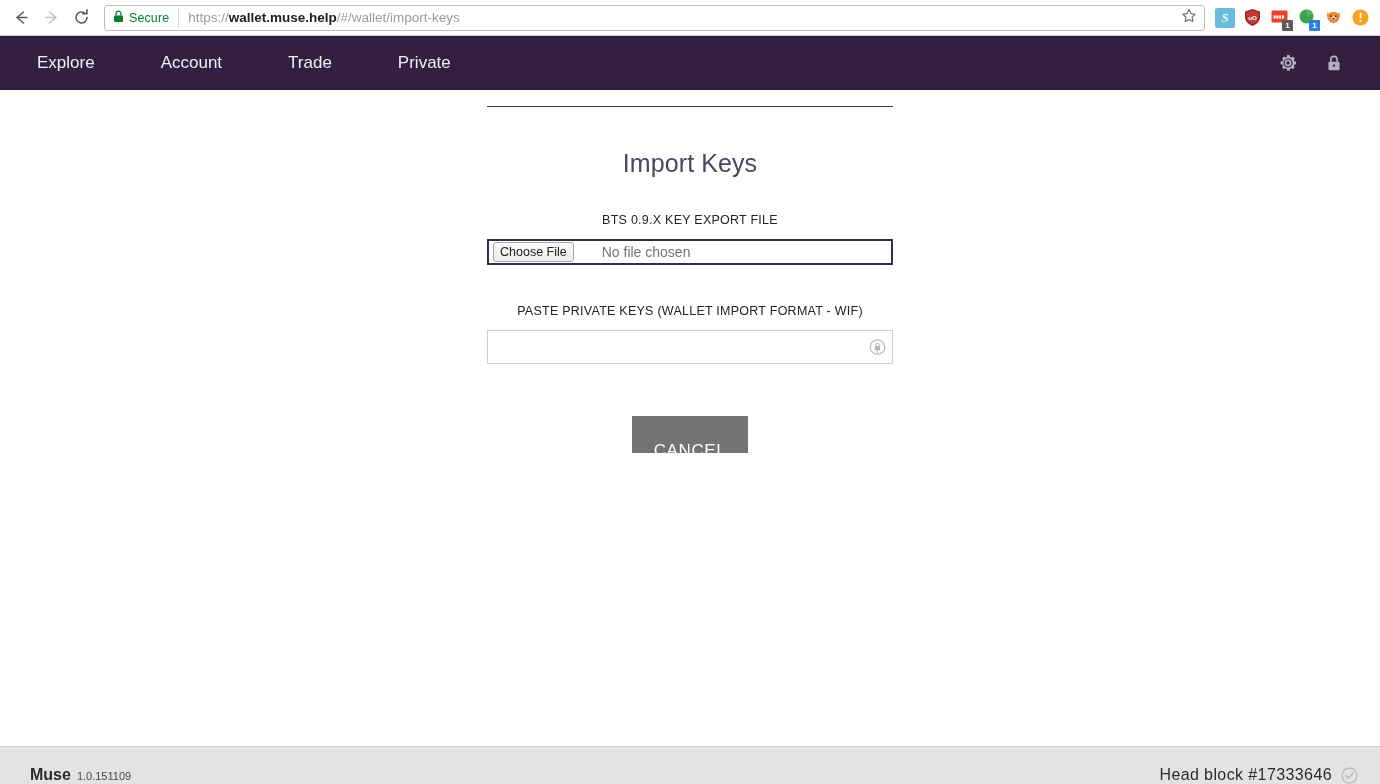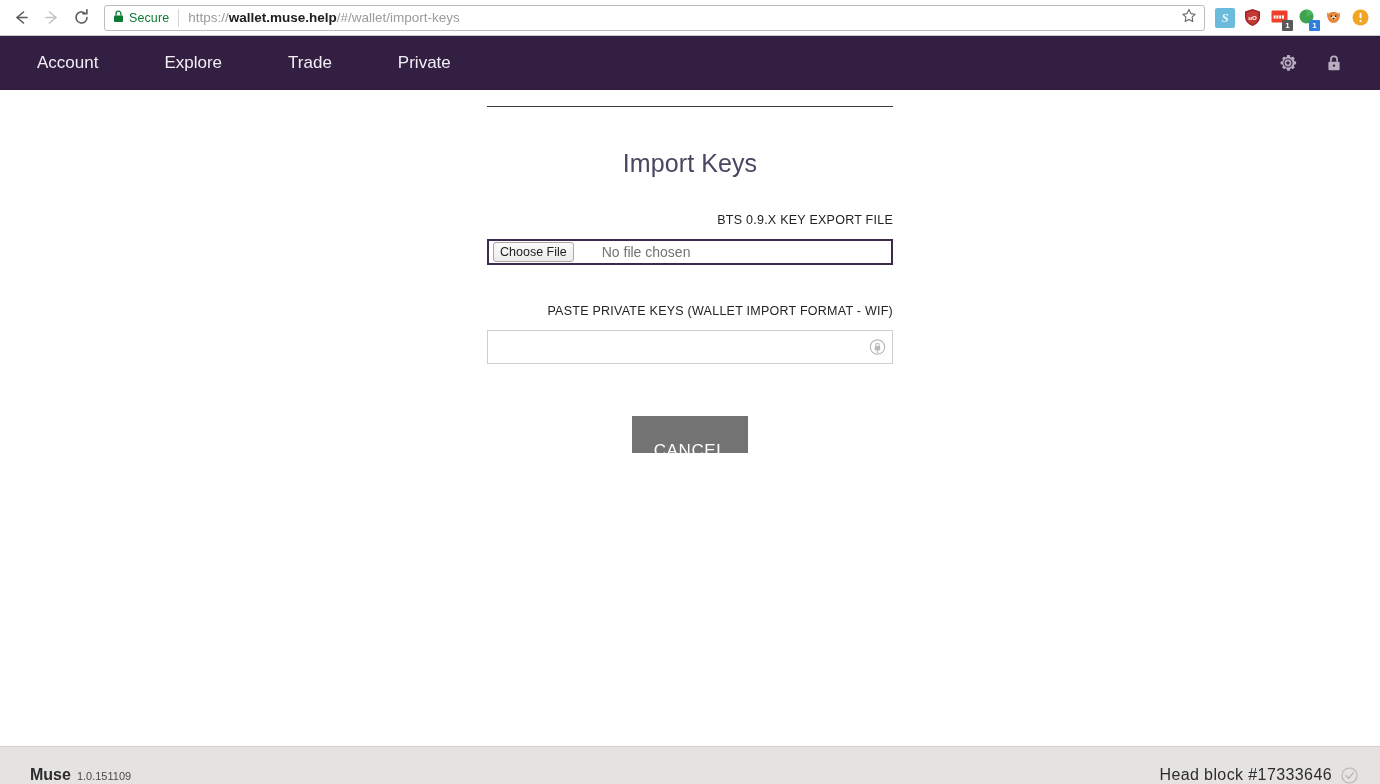--- a/index.html
+++ b/index.html
@@ -176,21 +176,20 @@
     margin-bottom: 35px;
     letter-spacing: 0.1px;
   }
   .field-label {
     font-size: 12.5px;
     color: #232323;
     text-transform: uppercase;
     letter-spacing: 0.25px;
     margin-bottom: 12px;
     font-weight: normal;
-    text-align: right;
   }
   .file-field {
     border: 2px solid #3b2a4c;
     background: #ffffff;
     height: 26px;
     display: flex;
     align-items: center;
     padding: 0 4px;
     text-align: left;
     cursor: pointer;
@@ -390,22 +389,22 @@
           <rect x="8.6" y="4.8" width="1.9" height="5.6" rx="0.9" fill="#ffffff"></rect>
           <circle cx="9.55" cy="13.1" r="1.1" fill="#ffffff"></circle>
         </svg>
     </div>
 
   </div>
 </div>
 
 <div class="appnav">
   <div class="appnav-items">
+    <div class="appnav-item">Explore</div>
     <div class="appnav-item">Account</div>
-    <div class="appnav-item">Explore</div>
     <div class="appnav-item">Trade</div>
     <div class="appnav-item">Private</div>
   </div>
   <div class="appnav-right">
     <span class="appnav-icon">
       <svg width="20" height="20" viewBox="0 0 20 20">
           <path fill="#b9aec2" d="M10 6.6a3.4 3.4 0 1 0 0 6.8 3.4 3.4 0 0 0 0-6.8zm0 5.1a1.7 1.7 0 1 1 0-3.4 1.7 1.7 0 0 1 0 3.4z"></path>
           <path fill="#b9aec2" d="M18.1 8.5l-1.7-.3a6.7 6.7 0 0 0-.6-1.4l1-1.4-1.9-1.9-1.4 1a6.7 6.7 0 0 0-1.4-.6L11.8 2h-2.7l-.3 1.9a6.7 6.7 0 0 0-1.4.6l-1.4-1-1.9 1.9 1 1.4a6.7 6.7 0 0 0-.6 1.4L2.6 8.5v2.7l1.9.3a6.7 6.7 0 0 0 .6 1.4l-1 1.4 1.9 1.9 1.4-1a6.7 6.7 0 0 0 1.4.6l.3 1.9h2.7l.3-1.9a6.7 6.7 0 0 0 1.4-.6l1.4 1 1.9-1.9-1-1.4a6.7 6.7 0 0 0 .6-1.4l1.7-.3zM10 14.6a4.6 4.6 0 1 1 0-9.2 4.6 4.6 0 0 1 0 9.2z"></path>
         </svg>
     </span>

